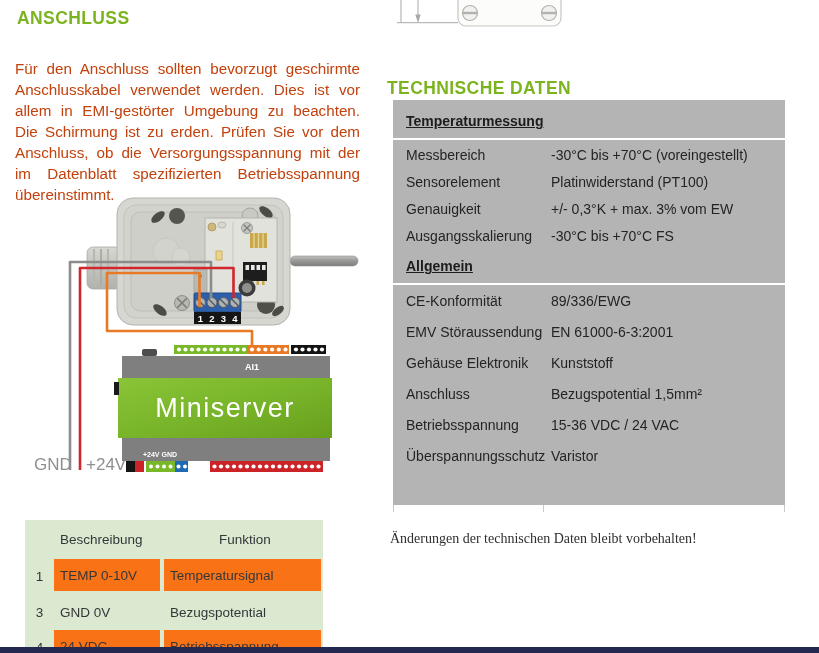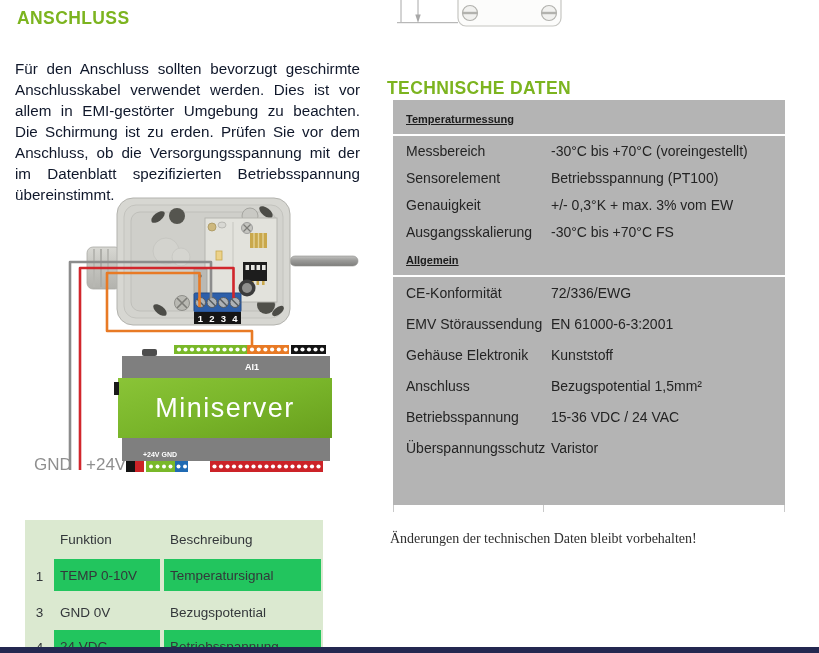--- a/index.html
+++ b/index.html
@@ -16,31 +16,31 @@
     position:absolute; font-size:17.5px; font-weight:bold;
     color:#7cb41f; letter-spacing:0.4px;
   }
   #heading-left  { left:17px;  top:8px;  }
   #heading-right { left:387px; top:78px; }
 
   
   #intro-para {
     position:absolute; left:15px; top:58px; width:345px;
     font-size:15.2px; line-height:21px; text-align:justify;
-    color:#0f172a;
+    color:#c2410c;
   }
 
   
   .tech-table {
     position:absolute; left:393px; top:100px; width:392px; height:405px;
     background:#b4b4b4; color:#242424; font-size:14px; overflow:hidden;
   }
   .tt-section-title {
     margin:13px 0 0 13px; font-weight:bold; text-decoration:underline;
-    color:#1c1c1c; font-size:11px;
+    color:#1c1c1c; font-size:14px;
   }
   .tt-section-title.t2 { margin-top:8px; }
   .tt-divider { height:2px; background:#ffffff; margin-top:9px; }
   .tt-row { display:flex; padding-left:13px; }
   .tt-row.s1 { line-height:27px; }
   .tt-row.s1.first { margin-top:2px; }
   .tt-row.s2 { line-height:31px; }
   .tt-row.s2.first { margin-top:1px; }
   .tt-label { width:145px; flex:none; }
   .tt-value { flex:1; }
@@ -57,21 +57,21 @@
   }
   .pt-row { display:flex; }
   .pt-header { height:39px; }
   .pt-r1 { height:35px; }
   .pt-r3 { height:36px; }
   .pt-r4 { height:35px; }
   .pt-num { width:29px; flex:none; display:flex; align-items:center; justify-content:center; }
   .pt-cell { display:flex; align-items:center; padding-left:6px; }
   .pt-funk { width:100px; flex:none; margin-right:4px; }
   .pt-desc { flex:1; margin-right:2px; }
-  .pt-white .pt-cell { background:#22c55e; margin-bottom:3px; }
+  .pt-white .pt-cell { background:#f97316; margin-bottom:3px; }
   .pt-header .pt-cell { background:transparent; }
 
   
   #bottom-bar {
     position:absolute; left:0; top:647px; width:819px; height:6px;
     background:#232850; z-index:20;
   }
 
   svg text { font-family:"Liberation Sans", sans-serif; }
 </style>
@@ -273,22 +273,22 @@
         <circle cx="305.5" cy="466.5" r="2.1"></circle>
         <circle cx="312" cy="466.5" r="2.1"></circle>
         <circle cx="318.5" cy="466.5" r="2.1"></circle>
     </g>
   </g>
 </svg>
 
 <div class="pin-table">
   <div class="pt-row pt-header">
     <div class="pt-num"></div>
+    <div class="pt-cell pt-desc">Beschreibung</div>
     <div class="pt-cell pt-funk">Funktion</div>
-    <div class="pt-cell pt-desc">Beschreibung</div>
   </div>
   <div class="pt-row pt-r1 pt-white">
     <div class="pt-num">1</div>
     <div class="pt-cell pt-funk">TEMP 0-10V</div>
     <div class="pt-cell pt-desc">Temperatursignal</div>
   </div>
   <div class="pt-row pt-r3">
     <div class="pt-num">3</div>
     <div class="pt-cell pt-funk">GND 0V</div>
     <div class="pt-cell pt-desc">Bezugspotential</div>
@@ -304,35 +304,35 @@
 
 <div class="tech-table">
   <div class="tt-section-title">Temperaturmessung</div>
   <div class="tt-divider"></div>
   <div class="tt-row s1 first">
     <div class="tt-label">Messbereich</div>
     <div class="tt-value">-30°C bis +70°C (voreingestellt)</div>
   </div>
   <div class="tt-row s1">
     <div class="tt-label">Sensorelement</div>
-    <div class="tt-value">Betriebsspannung (PT100)</div>
+    <div class="tt-value">Platinwiderstand (PT100)</div>
   </div>
   <div class="tt-row s1">
     <div class="tt-label">Genauigkeit</div>
     <div class="tt-value">+/- 0,3°K + max. 3% vom EW</div>
   </div>
   <div class="tt-row s1">
     <div class="tt-label">Ausgangsskalierung</div>
     <div class="tt-value">-30°C bis +70°C FS</div>
   </div>
   <div class="tt-section-title t2">Allgemein</div>
   <div class="tt-divider"></div>
   <div class="tt-row s2 first">
     <div class="tt-label">CE-Konformität</div>
-    <div class="tt-value">72/336/EWG</div>
+    <div class="tt-value">89/336/EWG</div>
   </div>
   <div class="tt-row s2">
     <div class="tt-label">EMV Störaussendung</div>
     <div class="tt-value">EN 61000-6-3:2001</div>
   </div>
   <div class="tt-row s2">
     <div class="tt-label">Gehäuse Elektronik</div>
     <div class="tt-value">Kunststoff</div>
   </div>
   <div class="tt-row s2">

